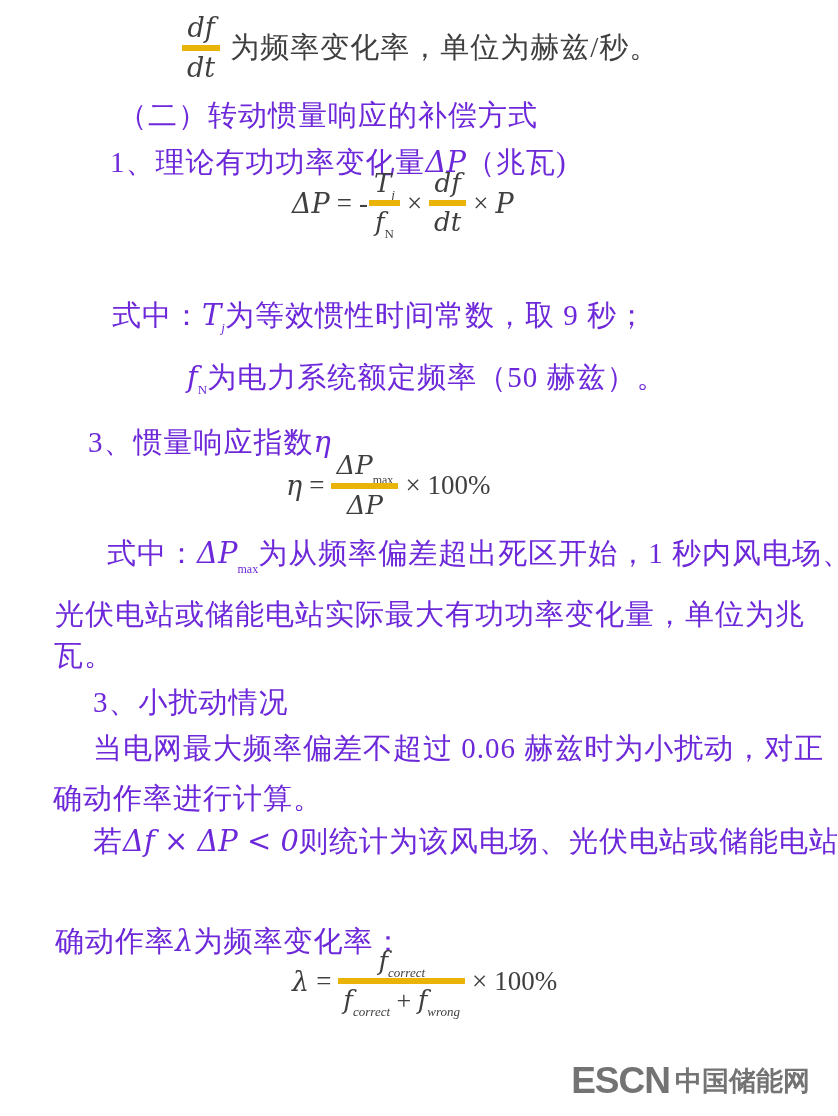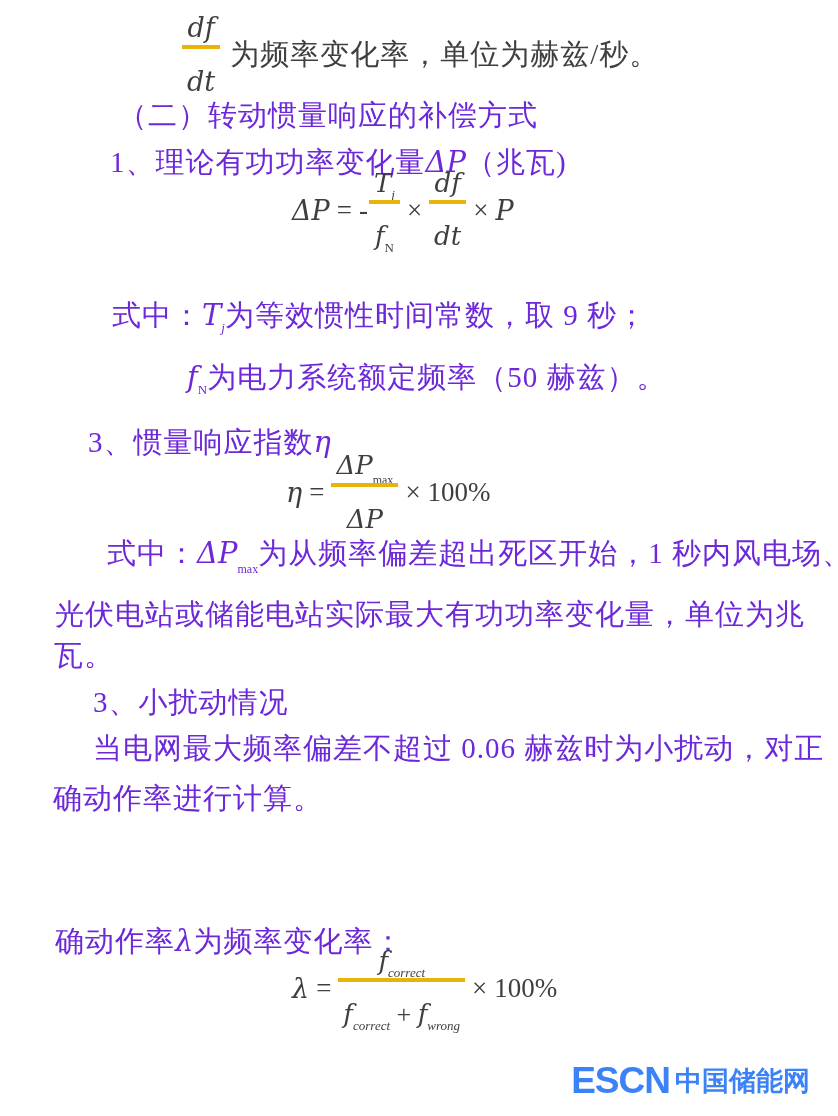--- a/index.html
+++ b/index.html
@@ -13,26 +13,26 @@
   i.v{font-style:italic;font-family:"DejaVu Serif","Liberation Serif",serif;letter-spacing:0;}
   sub.s{font-size:13px;line-height:0;vertical-align:-7px;letter-spacing:0;font-style:italic;}
   sub.su{font-size:13px;line-height:0;vertical-align:-7px;letter-spacing:0;font-style:normal;}
   sub.smax{font-size:12px;line-height:0;vertical-align:-10px;letter-spacing:0;font-style:normal;}
   
   .formula{position:absolute;display:flex;align-items:center;font-size:27px;color:#3f3f3f;white-space:nowrap;}
   .formula .op{margin:0 7px;font-style:normal;}
   .formula .minus{margin:0 1px 0 0;}
   .frac{display:inline-flex;flex-direction:column;align-items:stretch;text-align:center;line-height:1.05;font-size:26px;justify-content:space-between;}
   .frac .num{padding:0 5px 3px;}
-  .frac .den{border-top:4px solid #eab308;padding:19px 5px 0;}
+  .frac .den{border-top:6px solid #eab308;padding:3px 5px 0;}
   .introline{position:absolute;left:182px;top:14px;display:flex;align-items:center;gap:10px;}
   .introline .frac{font-size:27px;}
   .introline .body{font-size:29px;letter-spacing:1px;}
   
-  .logo{position:absolute;right:28px;top:1060px;display:flex;align-items:center;gap:5px;color:#3b82f6;}
+  .logo{position:absolute;right:28px;top:1060px;display:flex;align-items:center;gap:5px;color:#737373;}
   .logo .escn{font-family:"Liberation Sans","DejaVu Sans",sans-serif;font-weight:800;font-size:37px;letter-spacing:-1px;}
   .logo .cn{font-family:"Liberation Sans","DejaVu Sans",sans-serif;font-weight:700;font-size:27px;letter-spacing:0;}
 </style>
 </head>
 <body>
 
 <div class="page">
 
   <div class="introline">
     <span class="frac">
@@ -92,20 +92,23 @@
     <span>式中：</span><i class="v">ΔP</i><sub class="smax">max</sub><span>为从频率偏差超出死区开始，1 秒内风电场、</span>
   </div>
   <div class="t" style="left:55px;top:597px;">光伏电站或储能电站实际最大有功功率变化量，单位为兆</div>
   <div class="t" style="left:54px;top:638px;">瓦。</div>
 
   <div class="t" style="left:93px;top:685px;">3、小扰动情况</div>
 
   <div class="t" style="left:93px;top:731px;">当电网最大频率偏差不超过 0.06 赫兹时为小扰动，对正</div>
   <div class="t" style="left:53px;top:781px;">确动作率进行计算。</div>
 
+  <div class="t" style="left:93px;top:824px;">
+    <span>若</span><i class="v">Δf × ΔP &lt; 0</i><span>则统计为该风电场、光伏电站或储能电站</span>
+  </div>
   <div class="t" style="left:55px;top:924px;">
     <span>确动作率</span><i class="v">λ</i><span>为频率变化率：</span>
   </div>
 
   <div class="formula" style="left:292px;top:948px;">
     <i class="v">λ</i>
     <span class="op">=</span>
     <span class="frac">
       <span class="num"><i class="v">f</i><sub class="s">correct</sub></span>
       <span class="den"><i class="v">f</i><sub class="s">correct</sub> <span>+</span> <i class="v">f</i><sub class="s">wrong</sub></span>

